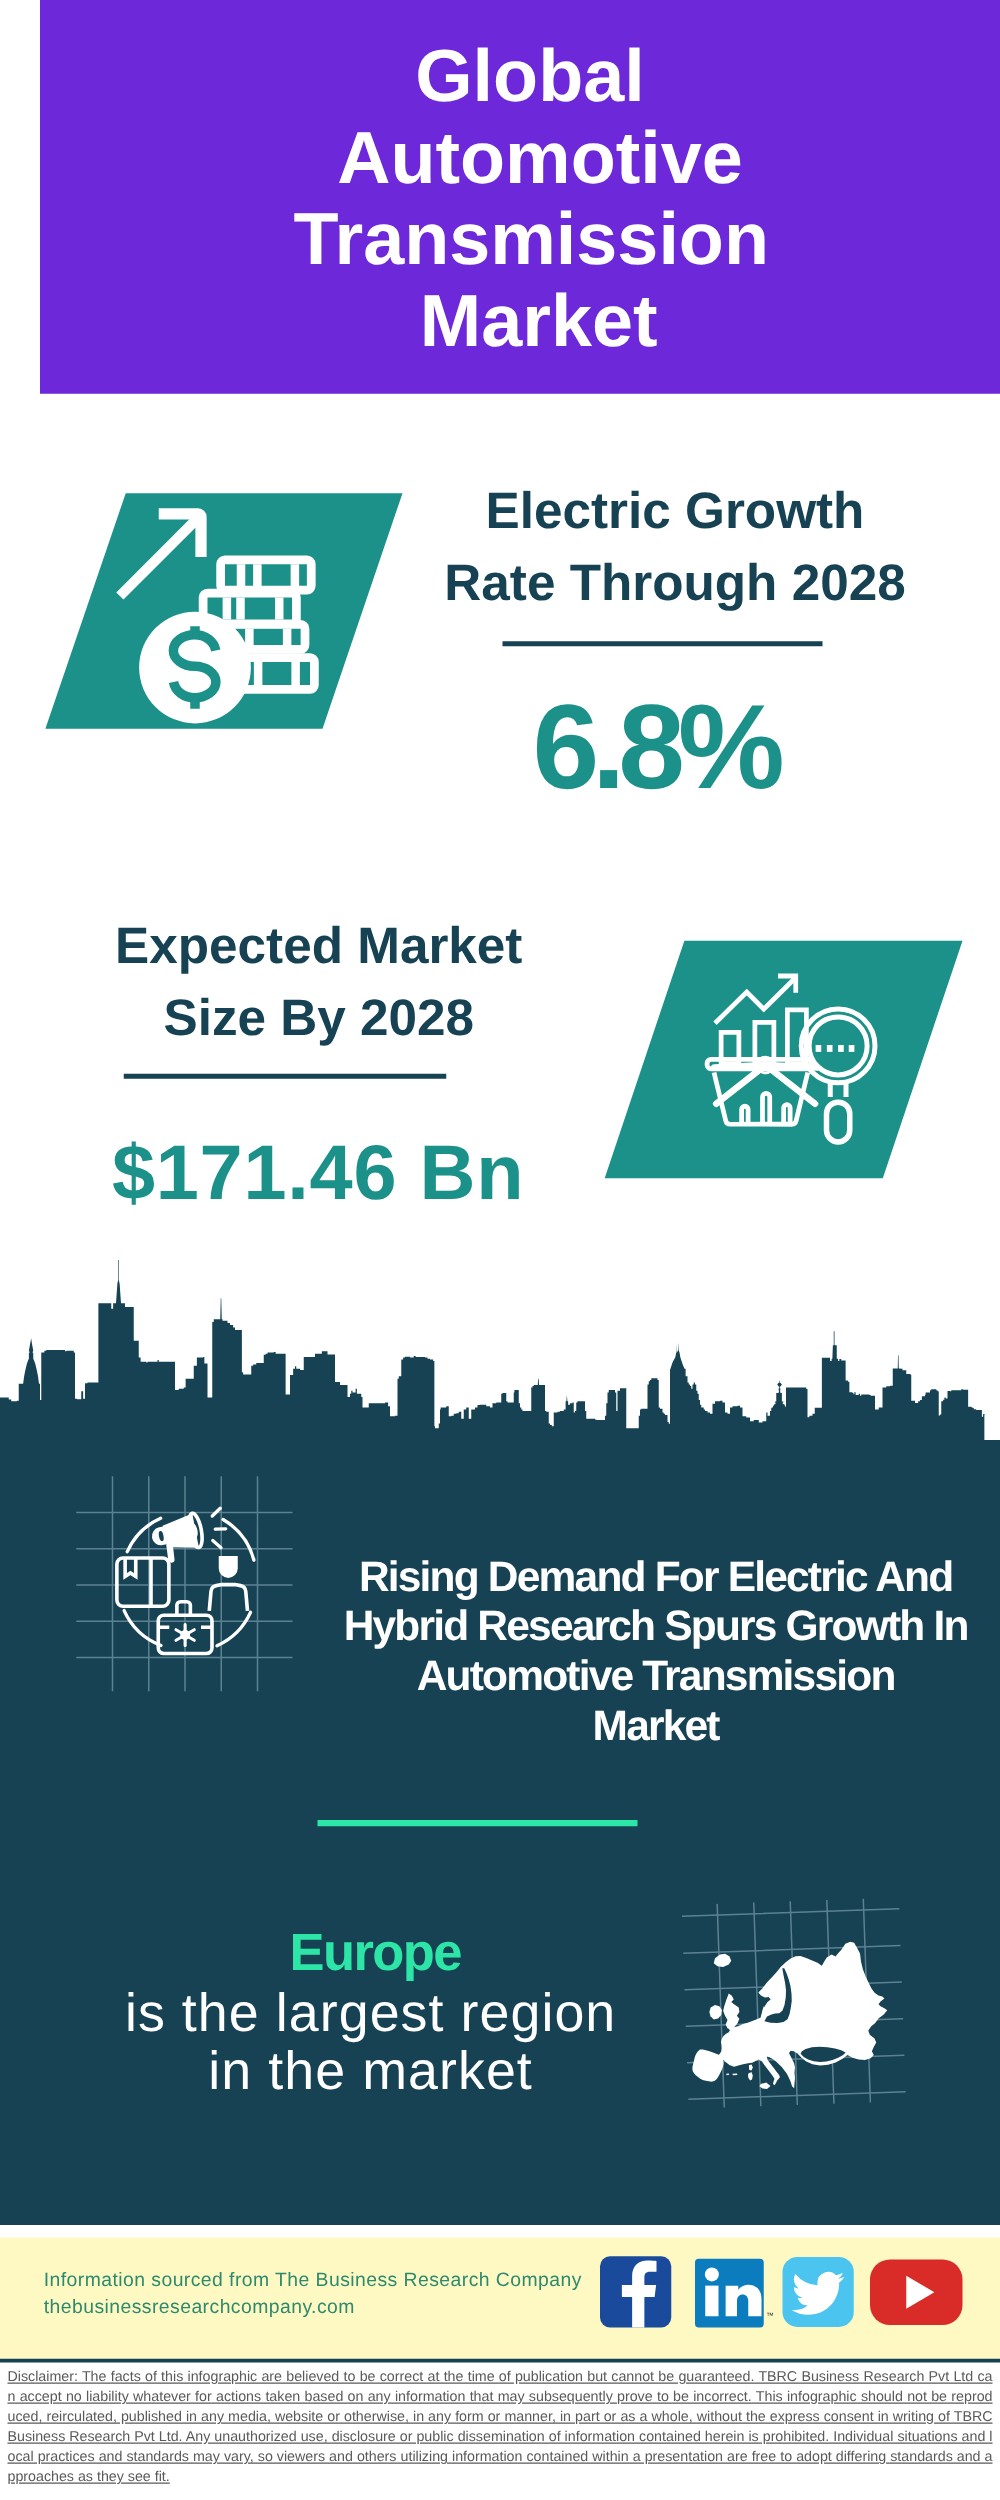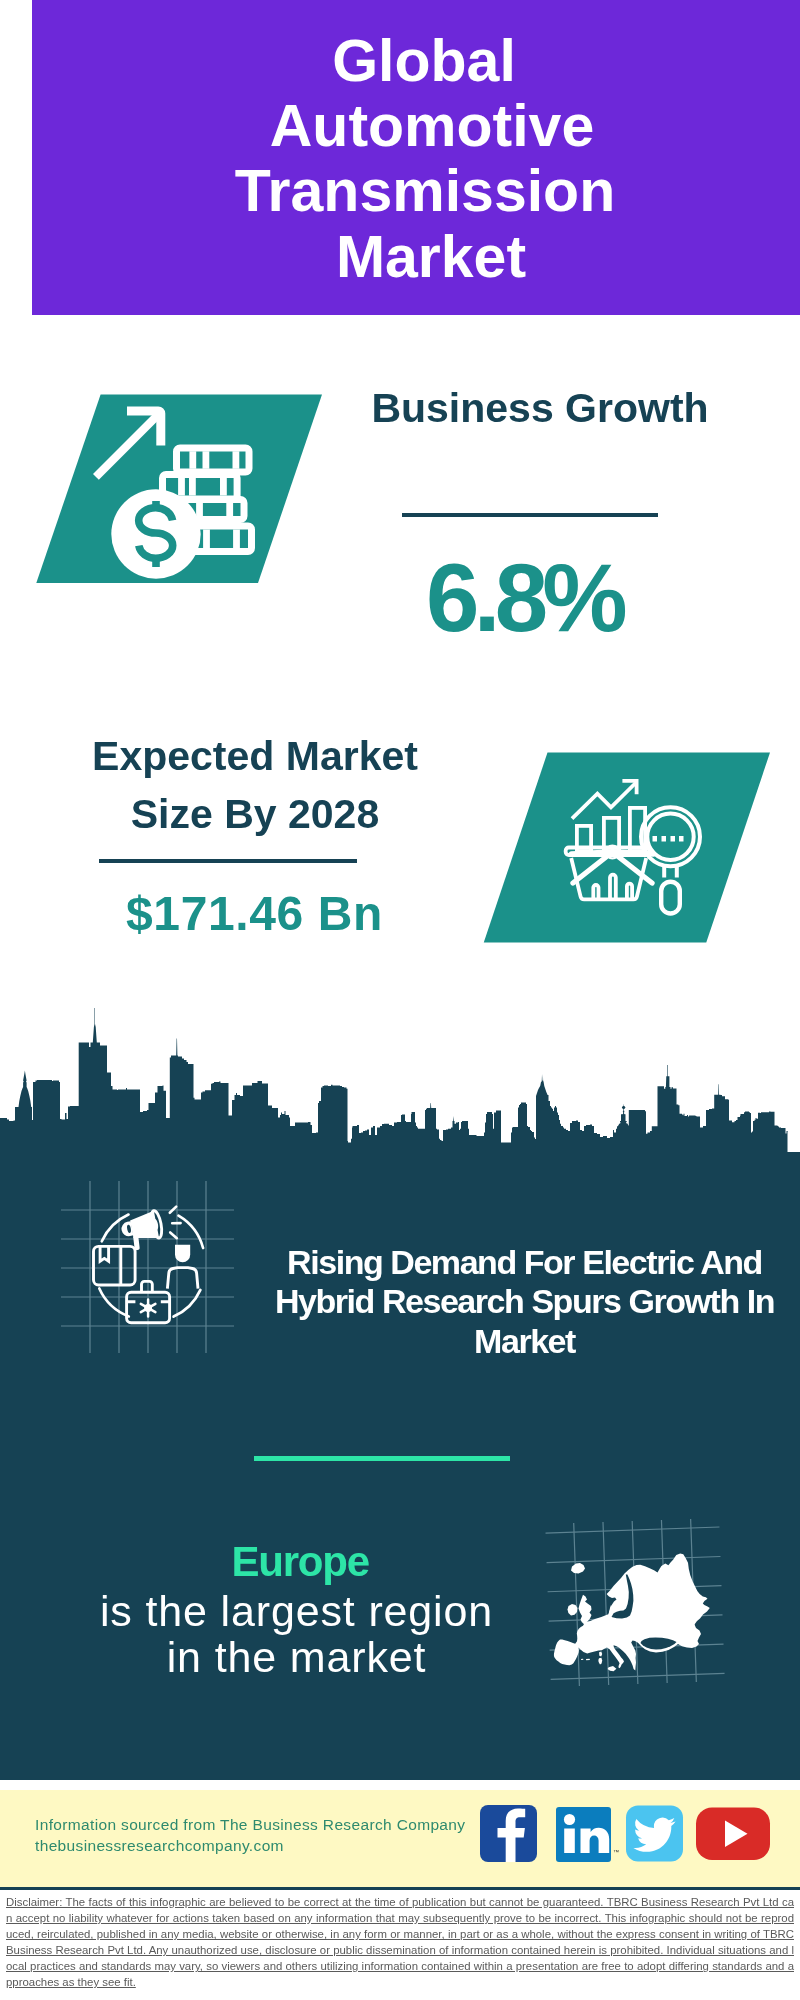--- a/index.html
+++ b/index.html
@@ -67,31 +67,32 @@
       <path d="M206.5 529.4 V548.1 M236.5 529.4 V548.1" stroke-width="6.8"></path>
     </g>
     <circle cx="156" cy="534" r="44.7" fill="#ffffff"></circle>
     <g fill="none" stroke="#1B918A" stroke-width="7.6">
       <path d="M172.6 520.4 c-1.4,-7.4 -8.3,-12.6 -16.9,-12.6 c-9.4,0 -17,5.6 -17,12.6 c0,7 7.6,12.6 17,12.6 c9.4,0 17,5.6 17,12.6 c0,7 -7.6,12.6 -17,12.6 c-8.6,0 -15.5,-5.2 -16.9,-12.6"></path>
       <path d="M156 501 V510.5 M156 557.5 V567"></path>
     </g>
   </svg>
 
   <div class="stat-head" style="left:340px;top:379px;width:400px">
-    <div>Business Growth</div>
+    <div>Electric Growth</div>
+    <div>Rate Through 2028</div>
   </div>
   <div class="stat-rule" style="left:402px;top:513px;width:256px"></div>
   <div class="stat-val" style="left:324px;top:549.5px;width:400px;font-size:96px;line-height:96px;letter-spacing:-5.7px">6.8%</div>
 
   <div class="stat-head" style="left:55px;top:727px;width:400px">
     <div>Expected Market</div>
     <div>Size By 2028</div>
   </div>
   <div class="stat-rule" style="left:99px;top:859px;width:258px"></div>
-  <div class="stat-val" style="left:54.5px;top:879px;width:400px;font-size:48px;line-height:70px;letter-spacing:0.6px">$171.46 Bn</div>
+  <div class="stat-val" style="left:54.5px;top:904px;width:400px;font-size:62px;line-height:70px;letter-spacing:0.6px">$171.46 Bn</div>
 
   <svg class="para" style="left:480px;top:750px;width:300px;height:196px" viewBox="480 750 300 196">
     <polygon points="547.5,752.5 770,752.5 706.25,942.5 483.75,942.5" fill="#1B918A"></polygon>
     <g fill="none" stroke="#ffffff" stroke-width="3.8" stroke-linecap="butt" stroke-linejoin="miter">
       <path d="M572 818.6 L597.4 793.6 L611 807.4 L636.6 782"></path>
       <path d="M622.4 780.8 H636.6 V794.2"></path>
     </g>
     <g fill="none" stroke="#ffffff" stroke-width="3.8">
       <rect x="576.9" y="825.9" width="14.2" height="25.1"></rect>
       <rect x="603.9" y="817.9" width="15.2" height="33.1"></rect>
@@ -172,20 +173,21 @@
     </g>
     <g fill="none" stroke="#ffffff" stroke-width="2.5" stroke-linecap="round">
       <path d="M148.1 1299.6 V1316.4 M140.8 1303.8 L155.4 1312.2 M140.8 1312.2 L155.4 1303.8"></path>
       <circle cx="148.1" cy="1308" r="2.7" stroke-width="2.6"></circle>
     </g>
   </svg>
 
   <div class="d-body" style="left:264px;top:1242.7px;width:521px">
     <div>Rising Demand For Electric And</div>
     <div>Hybrid Research Spurs Growth In</div>
+    <div>Automotive Transmission</div>
     <div>Market</div>
   </div>
   <div class="d-rule" style="left:253.7px;top:1456px;width:256.3px;height:5px"></div>
 
   <div class="r-head" style="left:100.2px;top:1537.7px;width:400px">Europe</div>
   <div class="r-body" style="left:54.5px;top:1588px;width:484px">
     <div>is the largest region</div>
     <div>in the market</div>
   </div>
 

